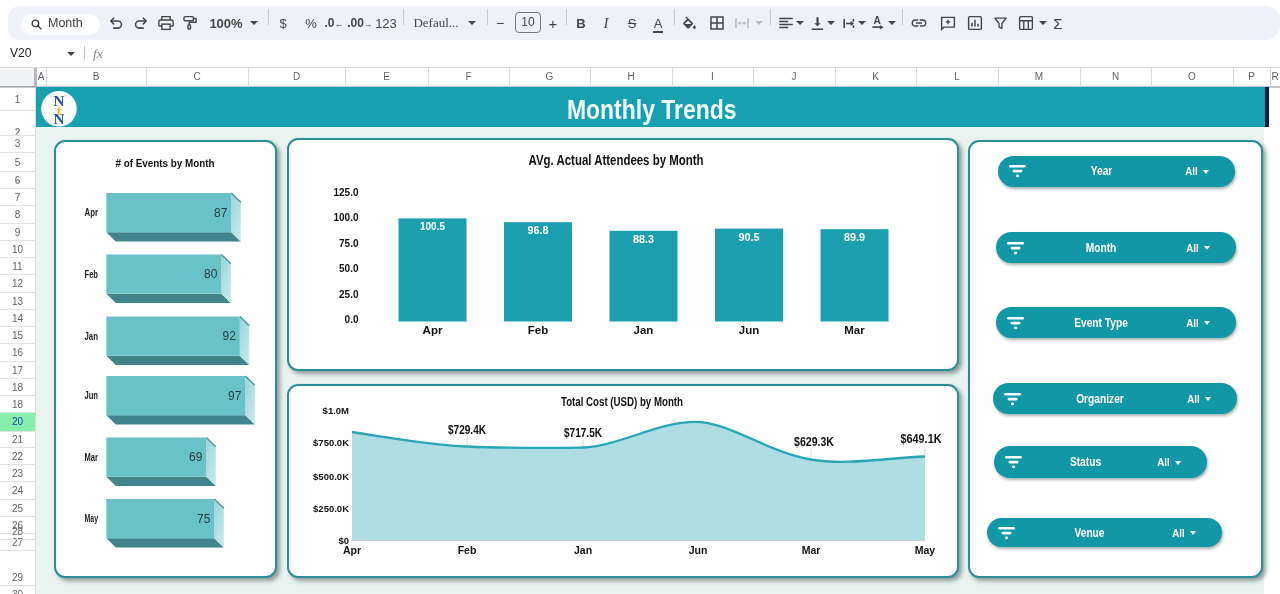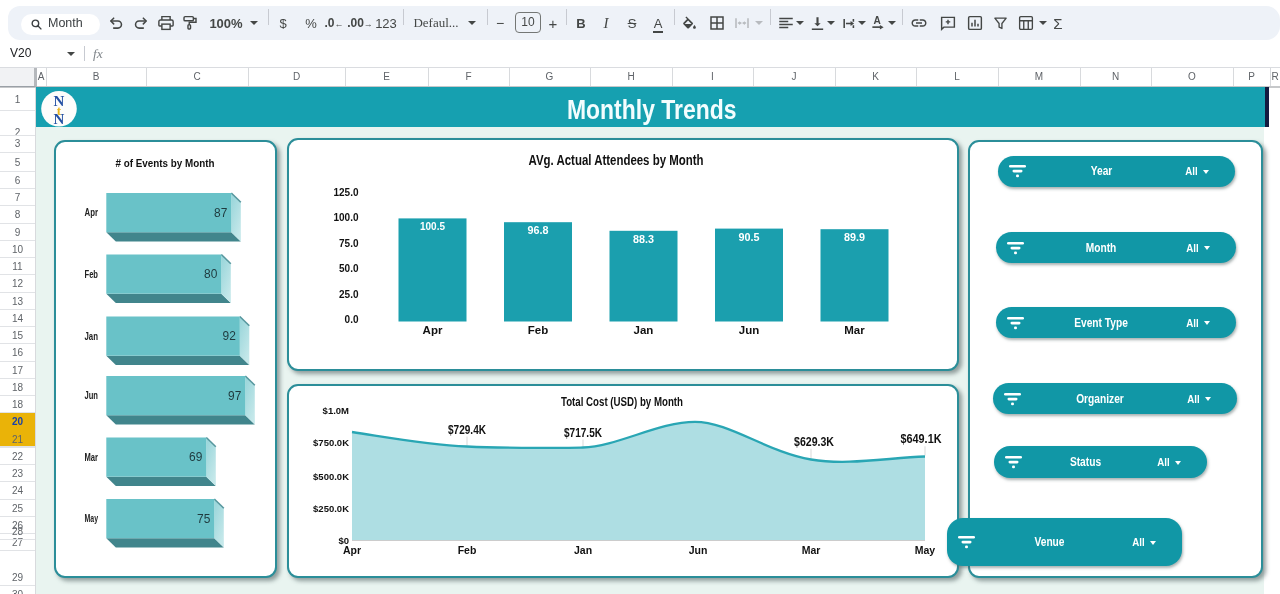--- a/index.html
+++ b/index.html
@@ -255,21 +255,21 @@
     <div class="rn" style="top:240.9px;height:17.24999999999997px;line-height:17.24999999999997px;">10</div>
     <div class="rn" style="top:258.15px;height:17.25px;line-height:17.25px;">11</div>
     <div class="rn" style="top:275.4px;height:17.25px;line-height:17.25px;">12</div>
     <div class="rn" style="top:292.65px;height:17.25px;line-height:17.25px;">13</div>
     <div class="rn" style="top:309.9px;height:17.25px;line-height:17.25px;">14</div>
     <div class="rn" style="top:327.15px;height:17.25px;line-height:17.25px;">15</div>
     <div class="rn" style="top:344.4px;height:17.25px;line-height:17.25px;">16</div>
     <div class="rn" style="top:361.65px;height:17.25px;line-height:17.25px;">17</div>
     <div class="rn" style="top:378.9px;height:17.25px;line-height:17.25px;">18</div>
     <div class="rn" style="top:396.15px;height:17.25px;line-height:17.25px;">18</div>
-    <div class="rn" style="top:413.4px;height:34px;line-height:17.25px;background:#eab308;color:#1a42a8;font-weight:bold;">20</div>
+    <div class="rn" style="top:413.4px;height:19px;line-height:17.25px;background:#86efac;color:#1a42a8;font-weight:normal;">20</div>
     <div class="rn" style="top:430.65px;height:17.25px;line-height:17.25px;">21</div>
     <div class="rn" style="top:447.9px;height:17.25px;line-height:17.25px;">22</div>
     <div class="rn" style="top:465.15px;height:17.25px;line-height:17.25px;">23</div>
     <div class="rn" style="top:482.4px;height:17.25px;line-height:17.25px;">24</div>
     <div class="rn" style="top:499.65px;height:17.25px;line-height:17.25px;">25</div>
     <div class="rn" style="top:516.9px;height:17.25px;line-height:17.25px;">26</div>
     <div class="rn" style="top:534.15px;height:17.25px;line-height:17.25px;">27</div>
     <div class="rn" style="top:523px;height:17.25px;line-height:17.25px;">28</div>
     <div class="rn" style="top:568.65px;height:17.25px;line-height:17.25px;">29</div>
     <div class="rn" style="top:585.9px;height:17.25px;line-height:17.25px;">30</div>
@@ -442,21 +442,21 @@
         <g fill="#fff">
           <rect x="1" y="2" width="17" height="2.6" rx="1.3"></rect>
           <rect x="4.5" y="6.8" width="10" height="2.6" rx="1.3"></rect>
           <rect x="8" y="11.6" width="3" height="2.6" rx="1.3"></rect>
         </g>
       </svg>
       <div class="lab">Status</div>
       <div class="all">All</div>
       <div class="ac"></div>
     </div>
-    <div class="pill" style="left:947px;top:518px;width:235px;height:48px;">
+    <div class="pill" style="left:987px;top:518px;width:235px;height:29px;">
       <svg width="20" height="16" viewBox="0 0 20 16">
         <g fill="#fff">
           <rect x="1" y="2" width="17" height="2.6" rx="1.3"></rect>
           <rect x="4.5" y="6.8" width="10" height="2.6" rx="1.3"></rect>
           <rect x="8" y="11.6" width="3" height="2.6" rx="1.3"></rect>
         </g>
       </svg>
       <div class="lab">Venue</div>
       <div class="all">All</div>
       <div class="ac"></div>

